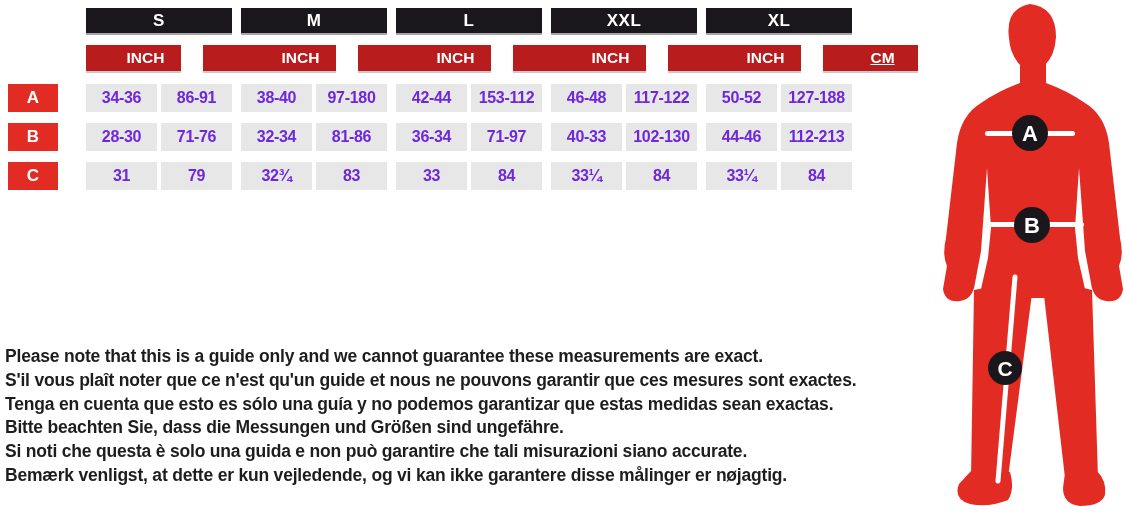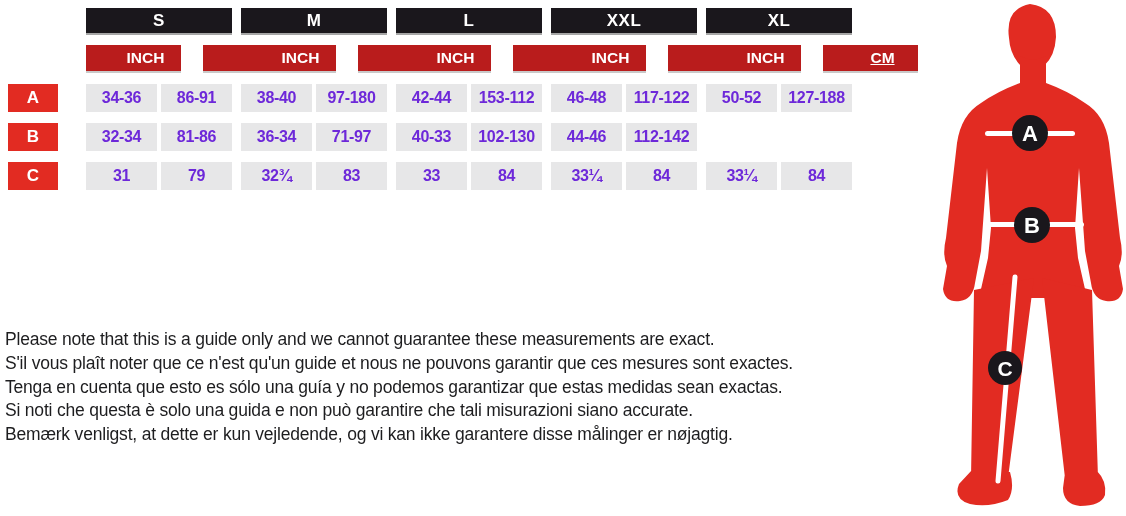--- a/index.html
+++ b/index.html
@@ -36,22 +36,22 @@
     display:flex;align-items:center;justify-content:center;
   }
   .data-cell + .data-cell{margin-left:4px;}
   .r-sizes{top:8px;}
   .r-units{top:45px;}
   .r-a{top:84px;}
   .r-b{top:123px;}
   .r-c{top:162px;}
   
   .disclaimers{
-    position:absolute;left:5px;top:328px;width:900px;
-    font-size:17.5px;line-height:23.8px;color:#1d1d1f;letter-spacing:-.2px;
+    position:absolute;left:5px;top:345px;width:900px;
+    font-size:17.5px;line-height:23.8px;color:#1d1d1f;letter-spacing:-.2px;font-weight:bold;
   }
   
   .figure-wrap{position:absolute;left:930px;top:0;width:196px;height:516px;}
 </style>
 </head>
 <body>
 
 <div class="stage">
 
   <div class="trow r-sizes">
@@ -107,34 +107,38 @@
     </div>
     <div class="group">
       <div class="data-cell">50-52</div>
       <div class="data-cell">127-188</div>
     </div>
   </div>
 
   <div class="trow r-b">
     <div class="row-label">B</div>
     <div class="group">
+      <div class="data-cell">28-30</div>
+      <div class="data-cell">71-76</div>
+    </div>
+    <div class="group">
       <div class="data-cell">32-34</div>
       <div class="data-cell">81-86</div>
     </div>
     <div class="group">
       <div class="data-cell">36-34</div>
       <div class="data-cell">71-97</div>
     </div>
     <div class="group">
       <div class="data-cell">40-33</div>
       <div class="data-cell">102-130</div>
     </div>
     <div class="group">
       <div class="data-cell">44-46</div>
-      <div class="data-cell">112-142</div>
+      <div class="data-cell">112-213</div>
     </div>
   </div>
 
   <div class="trow r-c">
     <div class="row-label">C</div>
     <div class="group">
       <div class="data-cell">31</div>
       <div class="data-cell">79</div>
     </div>
     <div class="group">
@@ -152,20 +156,21 @@
     <div class="group">
       <div class="data-cell">33¼</div>
       <div class="data-cell">84</div>
     </div>
   </div>
 
   <div class="disclaimers">
     <div>Please note that this is a guide only and we cannot guarantee these measurements are exact.</div>
     <div>S'il vous plaît noter que ce n'est qu'un guide et nous ne pouvons garantir que ces mesures sont exactes.</div>
     <div>Tenga en cuenta que esto es sólo una guía y no podemos garantizar que estas medidas sean exactas.</div>
+    <div>Bitte beachten Sie, dass die Messungen und Größen sind ungefähre.</div>
     <div>Si noti che questa è solo una guida e non può garantire che tali misurazioni siano accurate.</div>
     <div>Bemærk venligst, at dette er kun vejledende, og vi kan ikke garantere disse målinger er nøjagtig.</div>
   </div>
 
   <div class="figure-wrap">
     <svg width="196" height="516" viewBox="0 0 196 516" xmlns="http://www.w3.org/2000/svg">
 
       <path fill="#e22b22" d="M79,38 Q75,9 100,4 Q126,7 126,37 Q125,56 114,66 L91,66 Q80,55 79,38 Z"></path>
 
       <path fill="#e22b22" d="M90,56 L90,83

